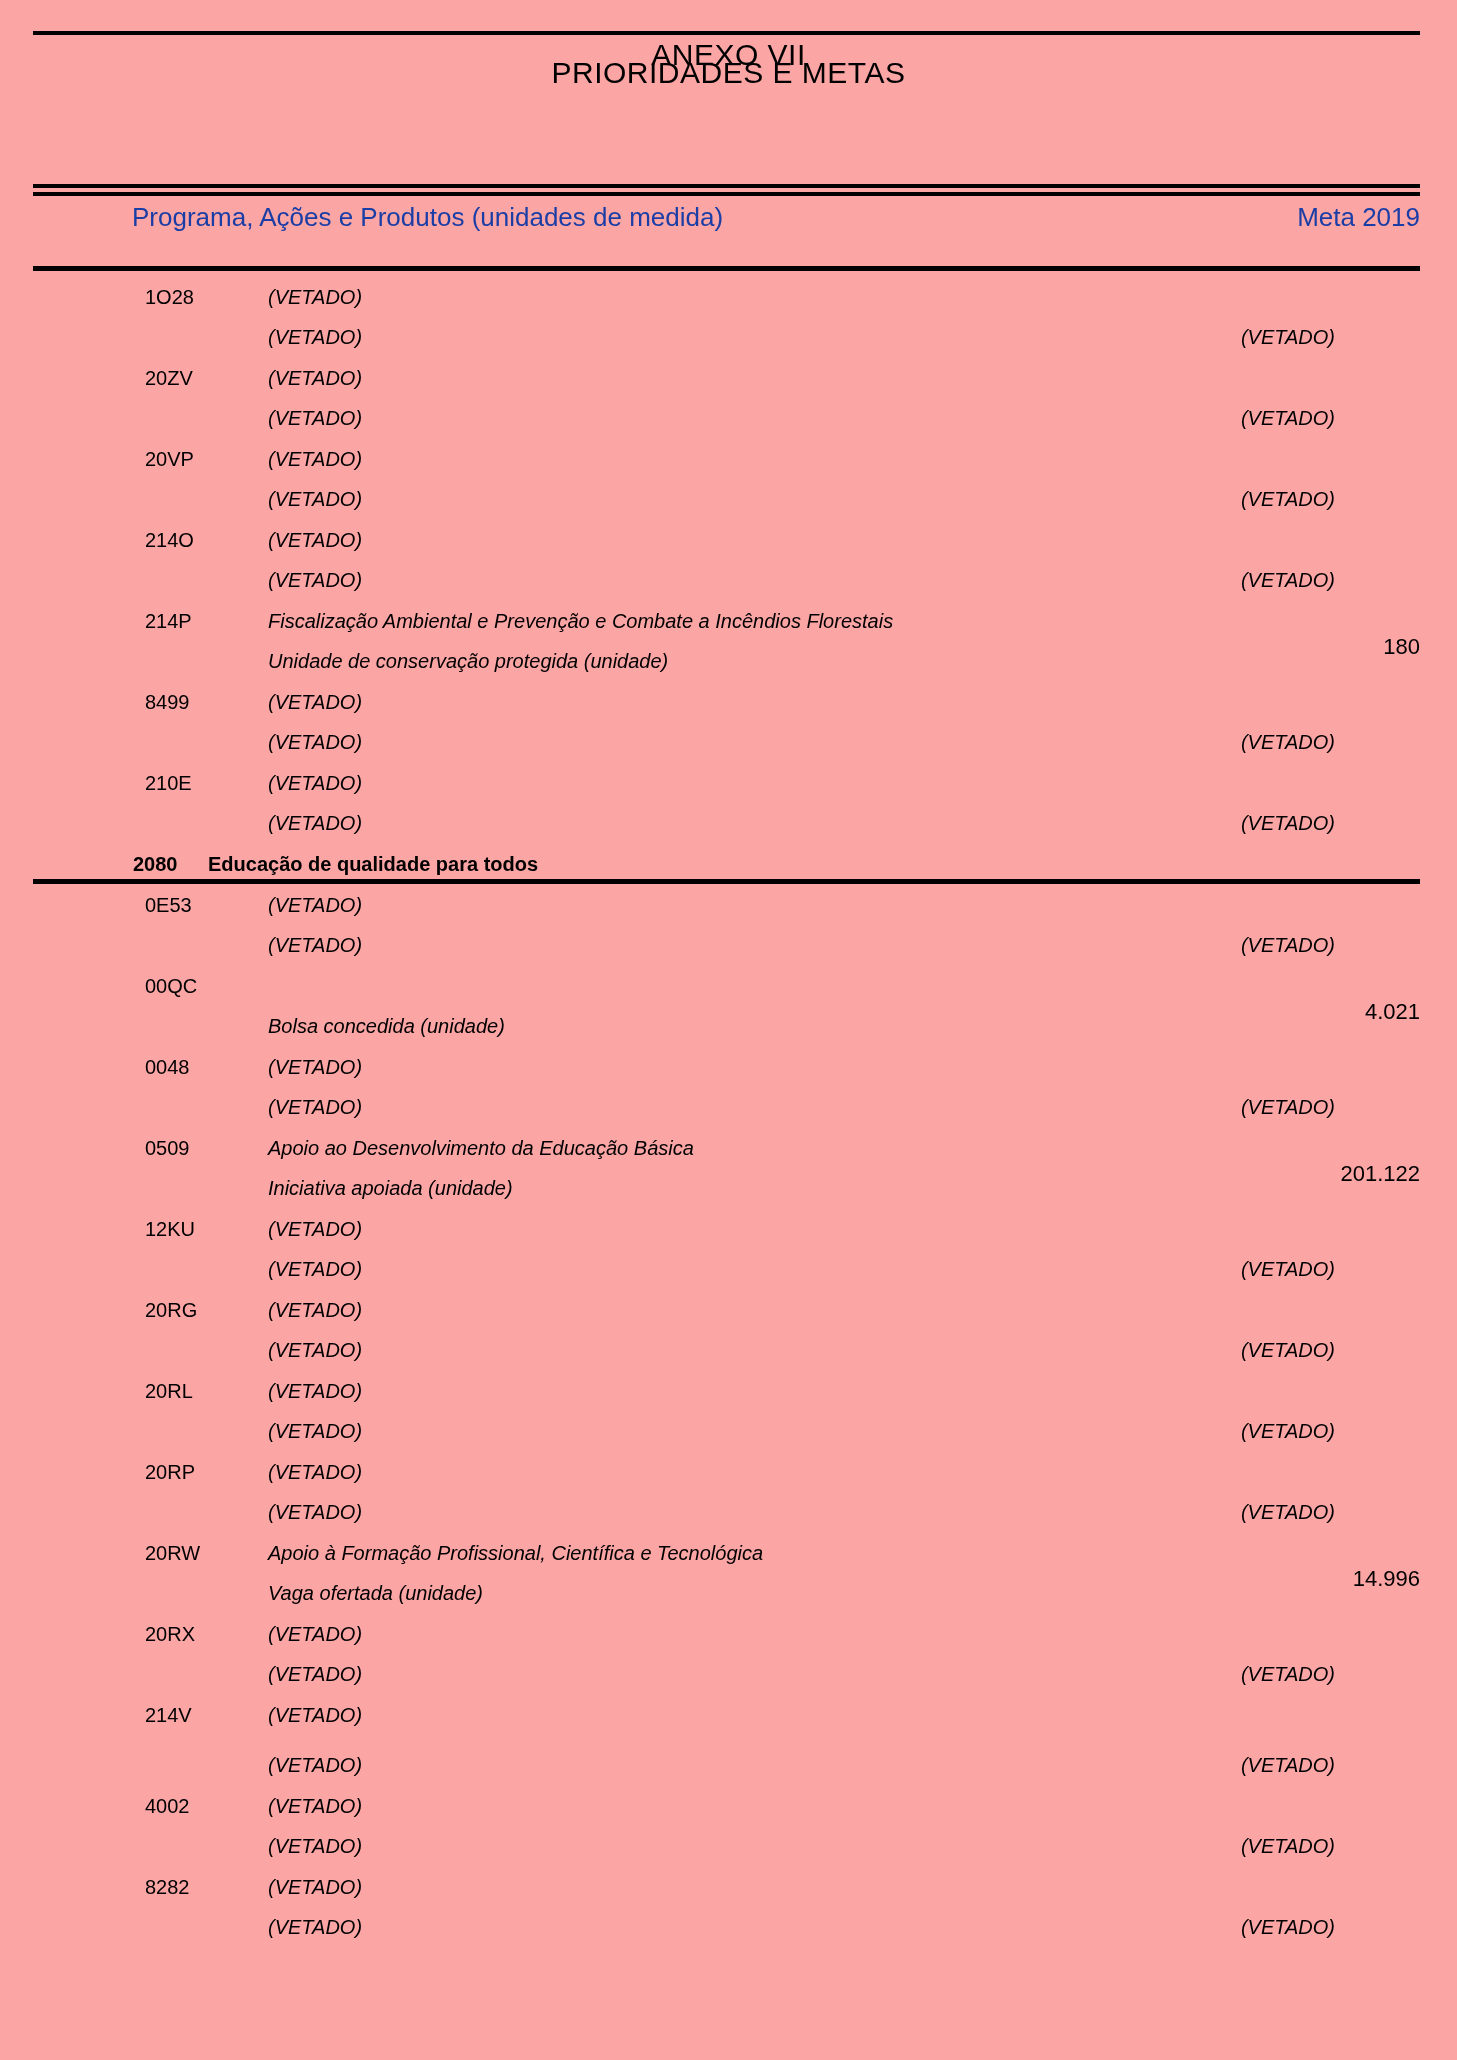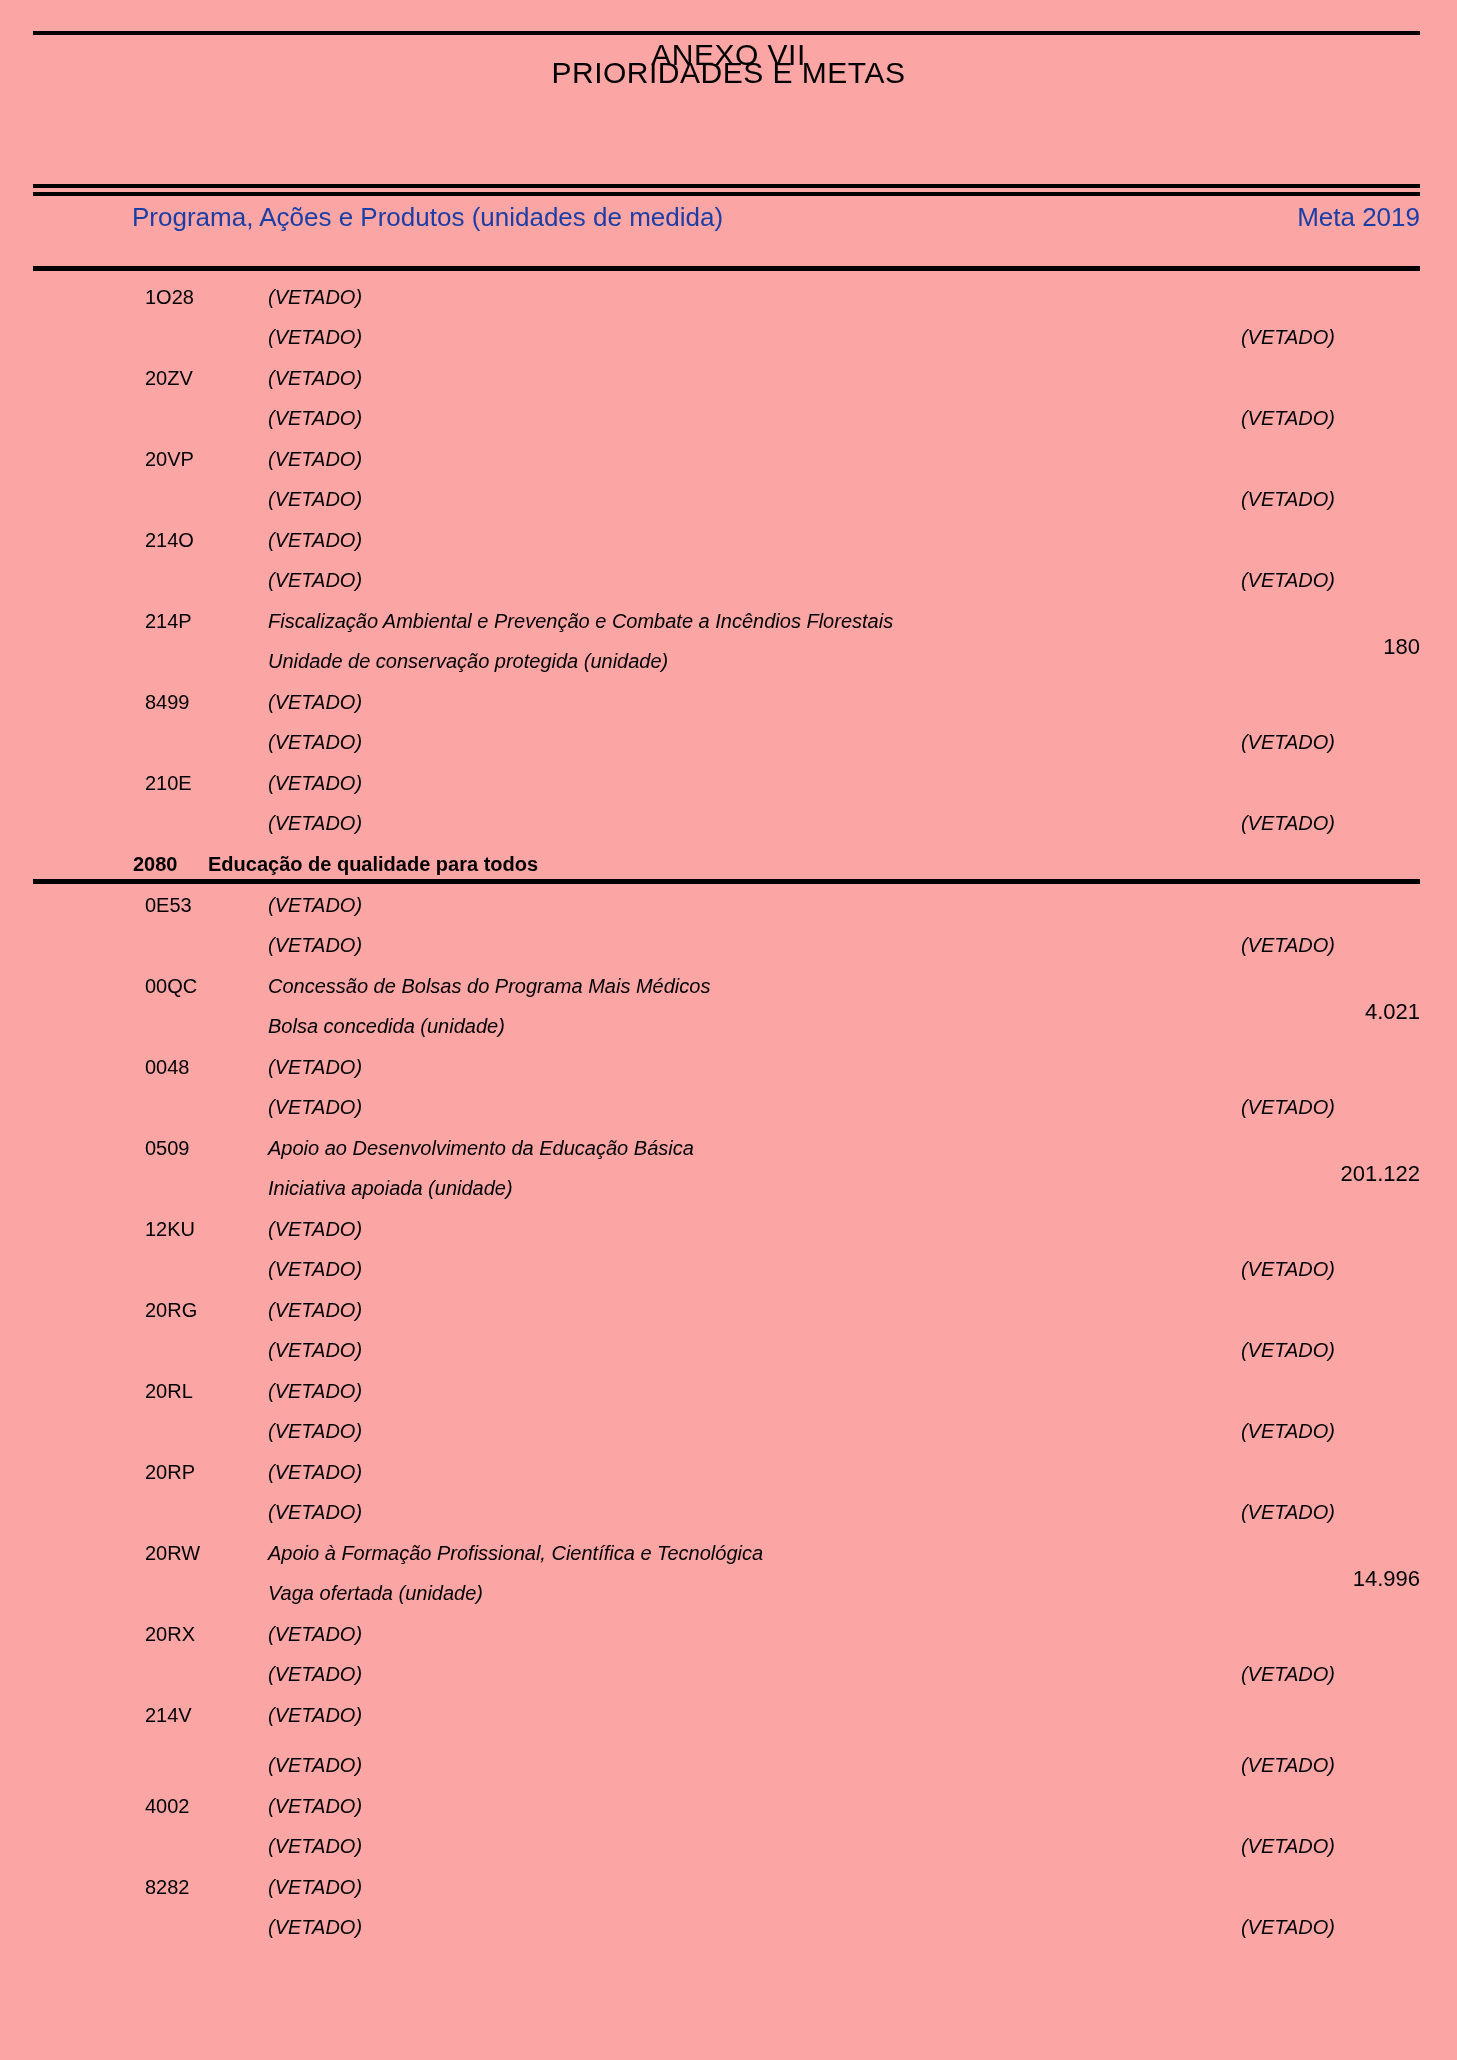--- a/index.html
+++ b/index.html
@@ -125,21 +125,20 @@
       <div class="row action">
         <span class="cell code">0E53</span>
         <span class="cell desc">(VETADO)</span>
       </div>
       <div class="row product">
         <span class="cell desc">(VETADO)</span>
         <span class="cell meta-vetado">(VETADO)</span>
       </div>
       <div class="row action">
         <span class="cell code">00QC</span>
-        <span class="cell desc">Concessão de Bolsas do Programa Mais Médicos</span>
       </div>
       <div class="row product">
         <span class="cell desc">Bolsa concedida (unidade)</span>
         <span class="cell meta-value">4.021</span>
       </div>
       <div class="row action">
         <span class="cell code">0048</span>
         <span class="cell desc">(VETADO)</span>
       </div>
       <div class="row product">

